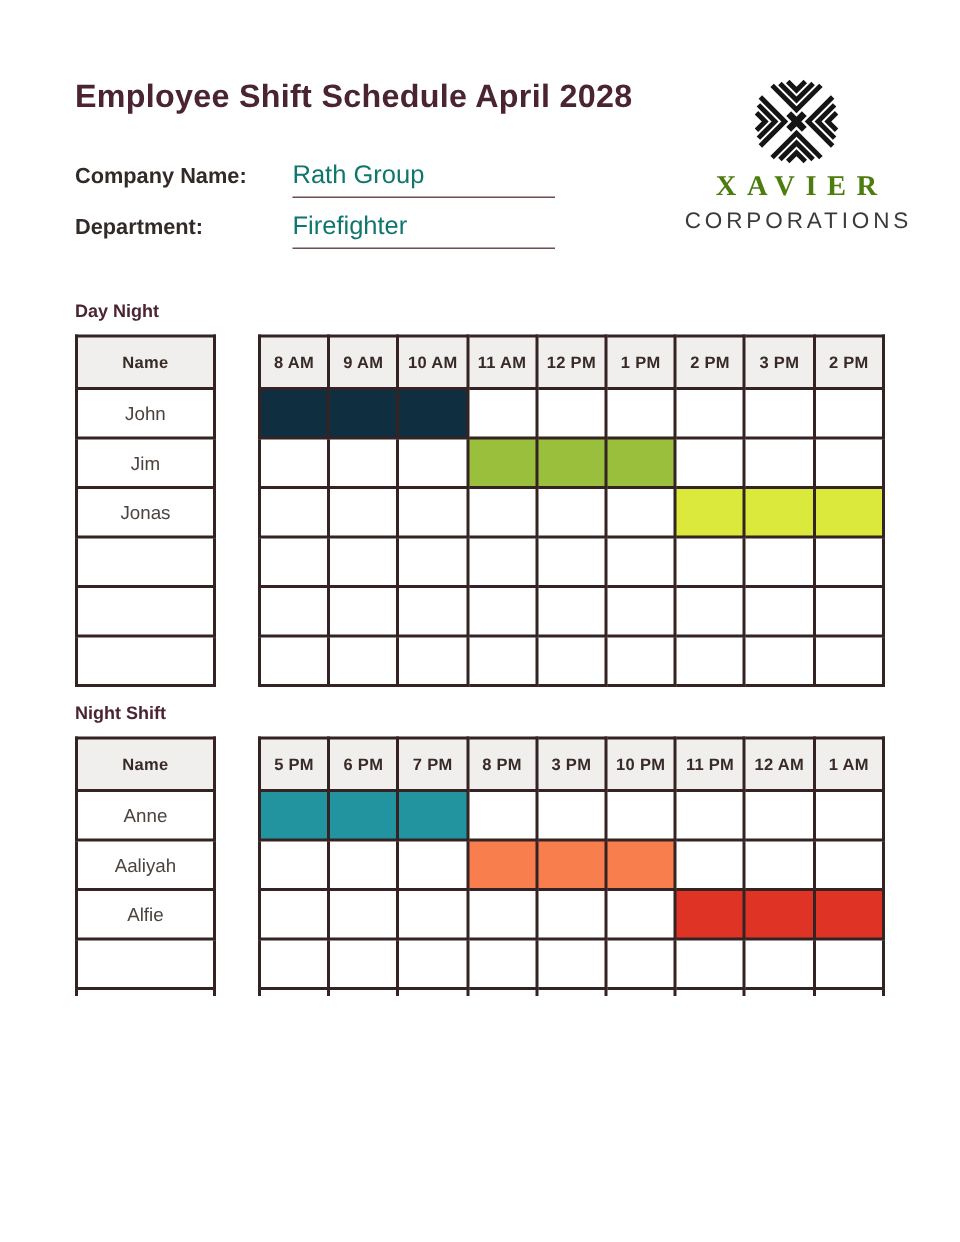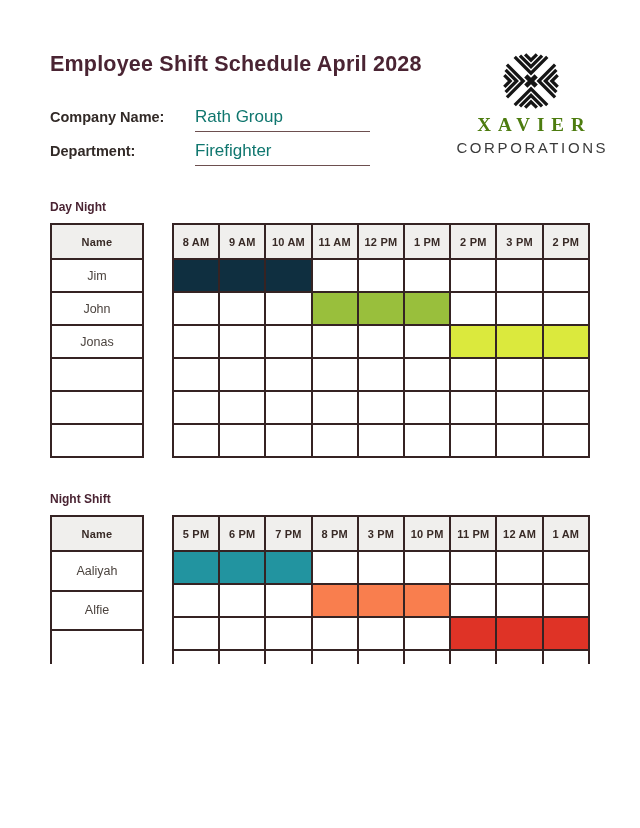--- a/index.html
+++ b/index.html
@@ -69,21 +69,21 @@
     white-space: nowrap;
   }
 
   
   .section-label {
     font-size: 12px;
     font-weight: bold;
     color: #4a2433;
   }
   .day-section { margin-top: 25px; }
-  .night-section { margin-top: 34px; }
+  .night-section { margin-top: 10px; }
   .shift-tables { display: flex; gap: 28px; margin-top: 9px; }
 
   table { border-collapse: collapse; table-layout: fixed; }
   .name-table { width: 97px; }
   .time-table { width: 432px; }
   th, td { border: 2px solid #352323; text-align: center; vertical-align: middle; }
   th {
     height: 35px;
     background: #f0efed;
     font-size: 11px;
@@ -138,24 +138,24 @@
       <div class="section-label">Day Night</div>
       <div class="shift-tables">
         <table class="name-table">
           <thead>
             <tr>
               <th>Name</th>
             </tr>
           </thead>
           <tbody>
               <tr>
+                <td>John</td>
+              </tr>
+              <tr>
                 <td>Jim</td>
-              </tr>
-              <tr>
-                <td>John</td>
               </tr>
               <tr>
                 <td>Jonas</td>
               </tr>
               <tr>
                 <td></td>
               </tr>
               <tr>
                 <td></td>
               </tr>
@@ -254,20 +254,23 @@
       <div class="section-label">Night Shift</div>
       <div class="shift-tables">
         <table class="name-table">
           <thead>
             <tr>
               <th>Name</th>
             </tr>
           </thead>
           <tbody>
               <tr>
+                <td>Anne</td>
+              </tr>
+              <tr>
                 <td>Aaliyah</td>
               </tr>
               <tr>
                 <td>Alfie</td>
               </tr>
               <tr>
                 <td></td>
               </tr>
               <tr>
                 <td></td>

